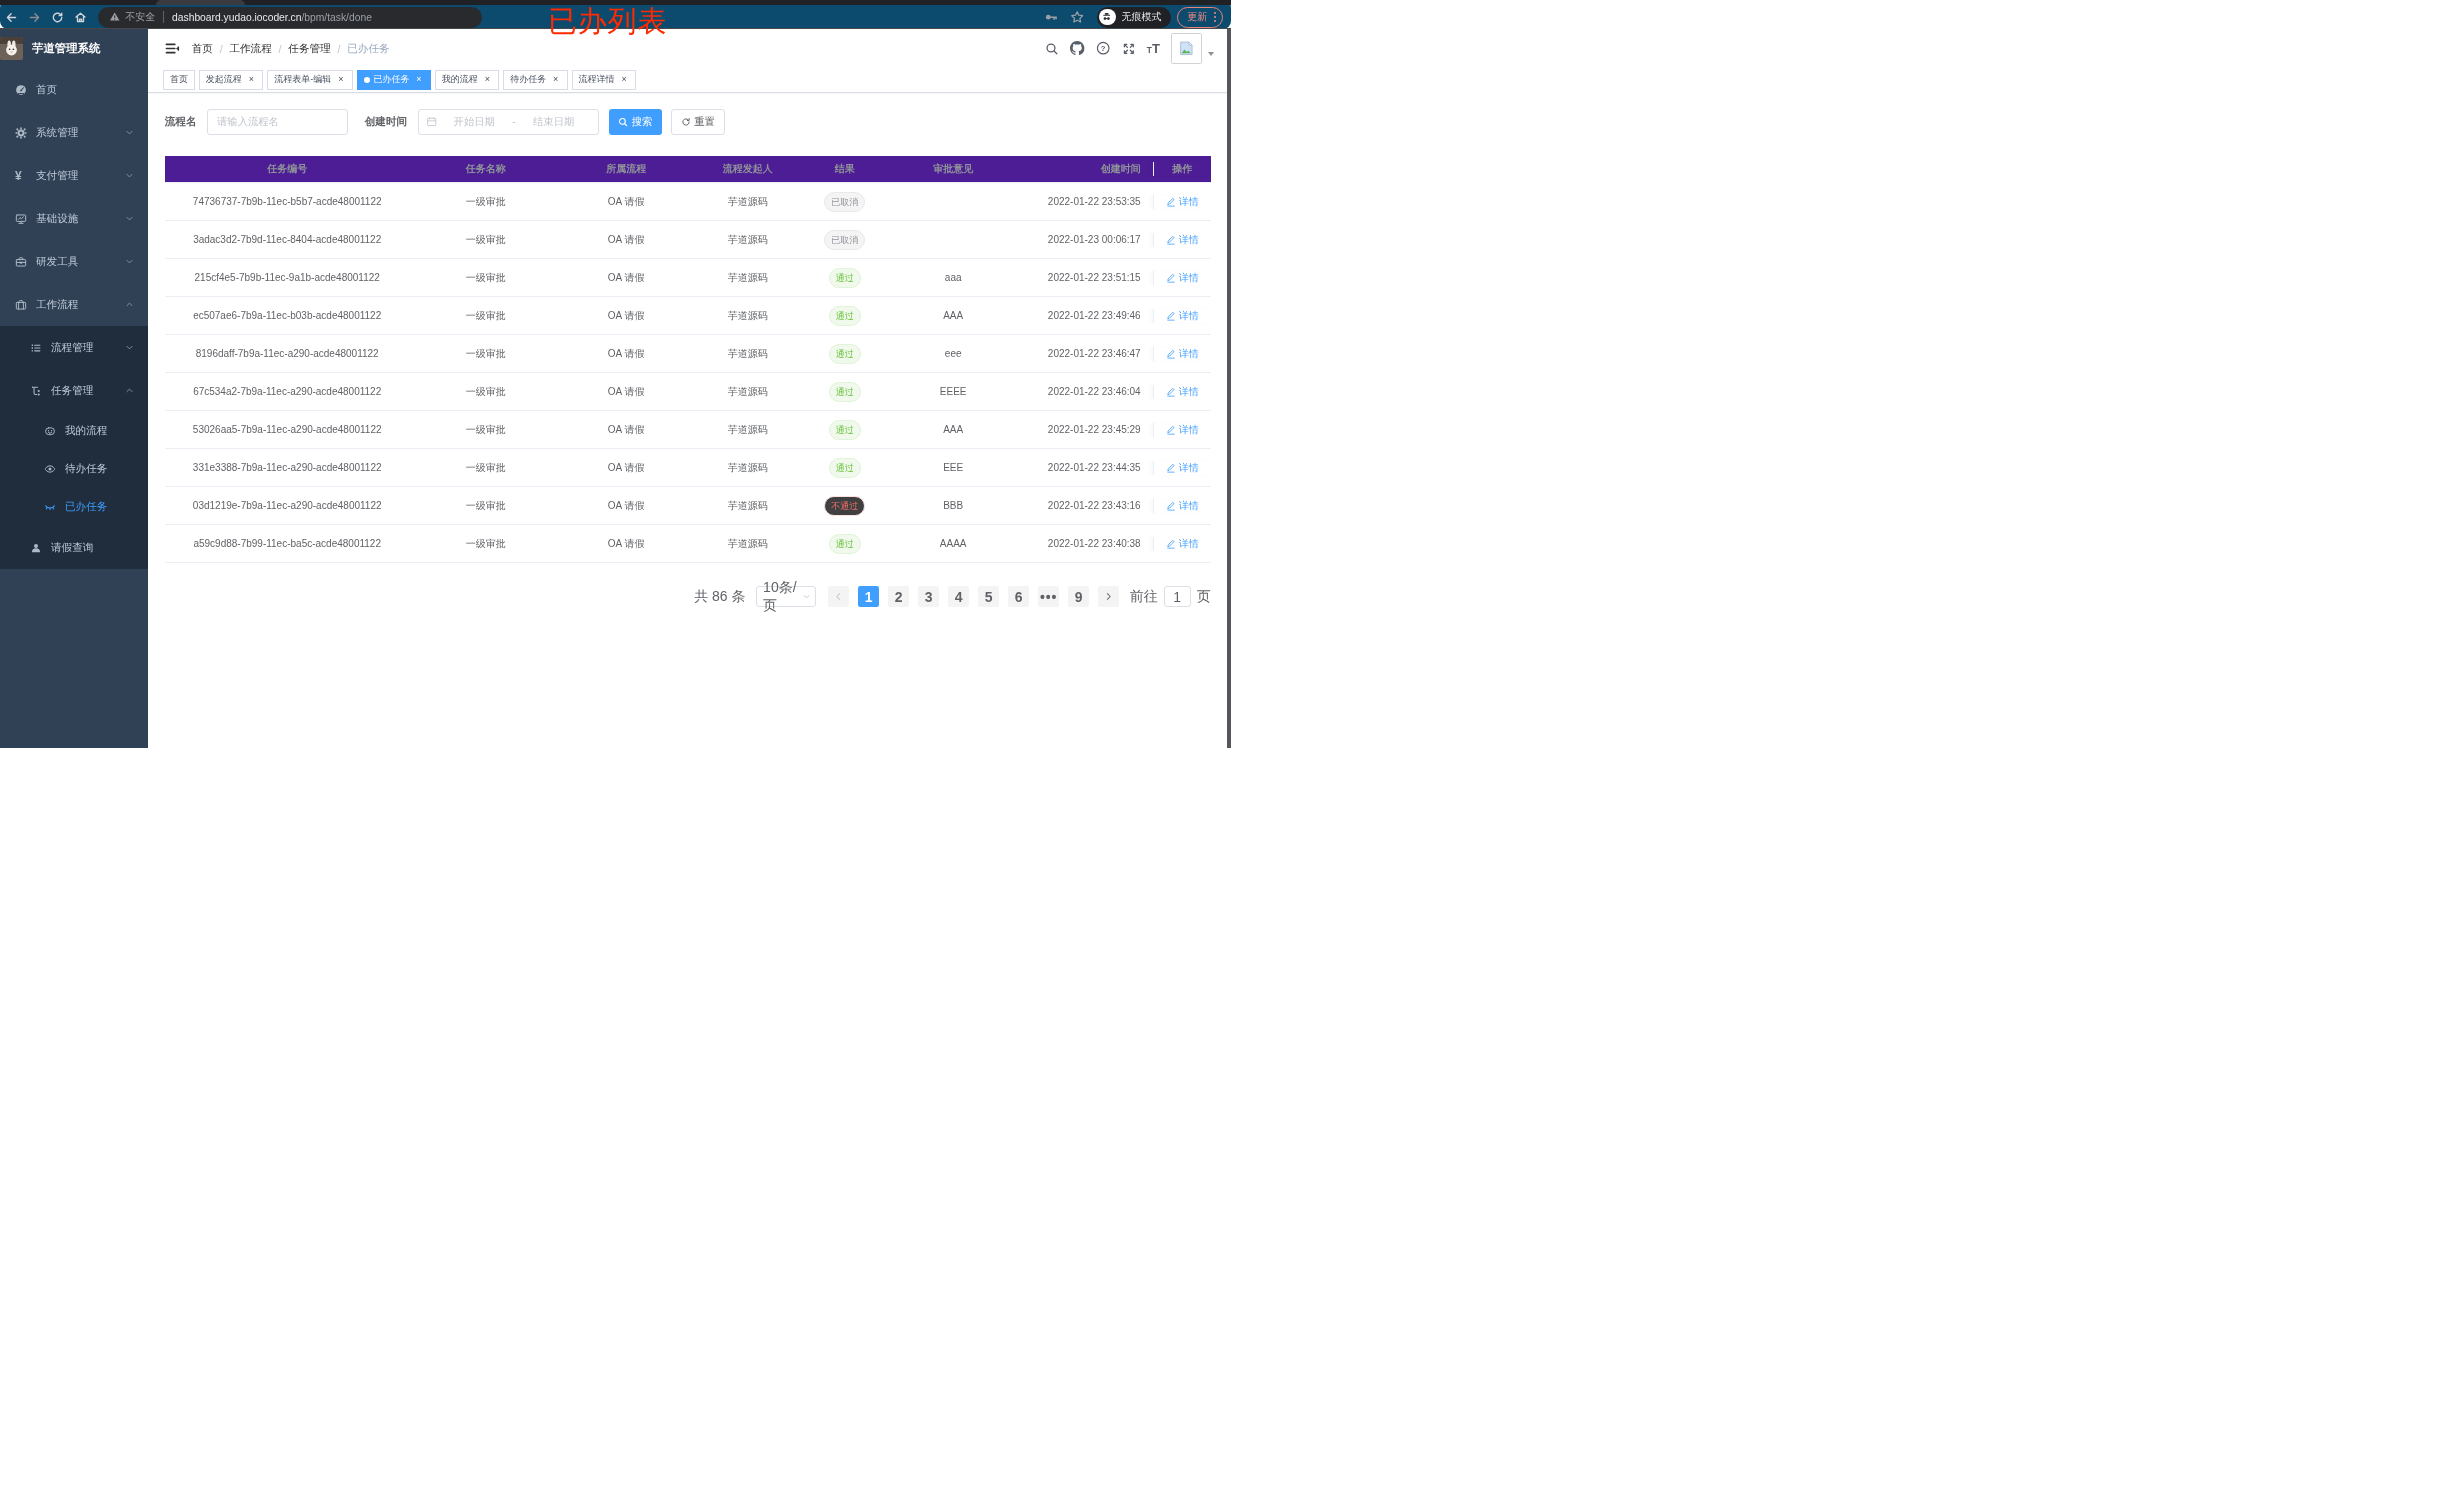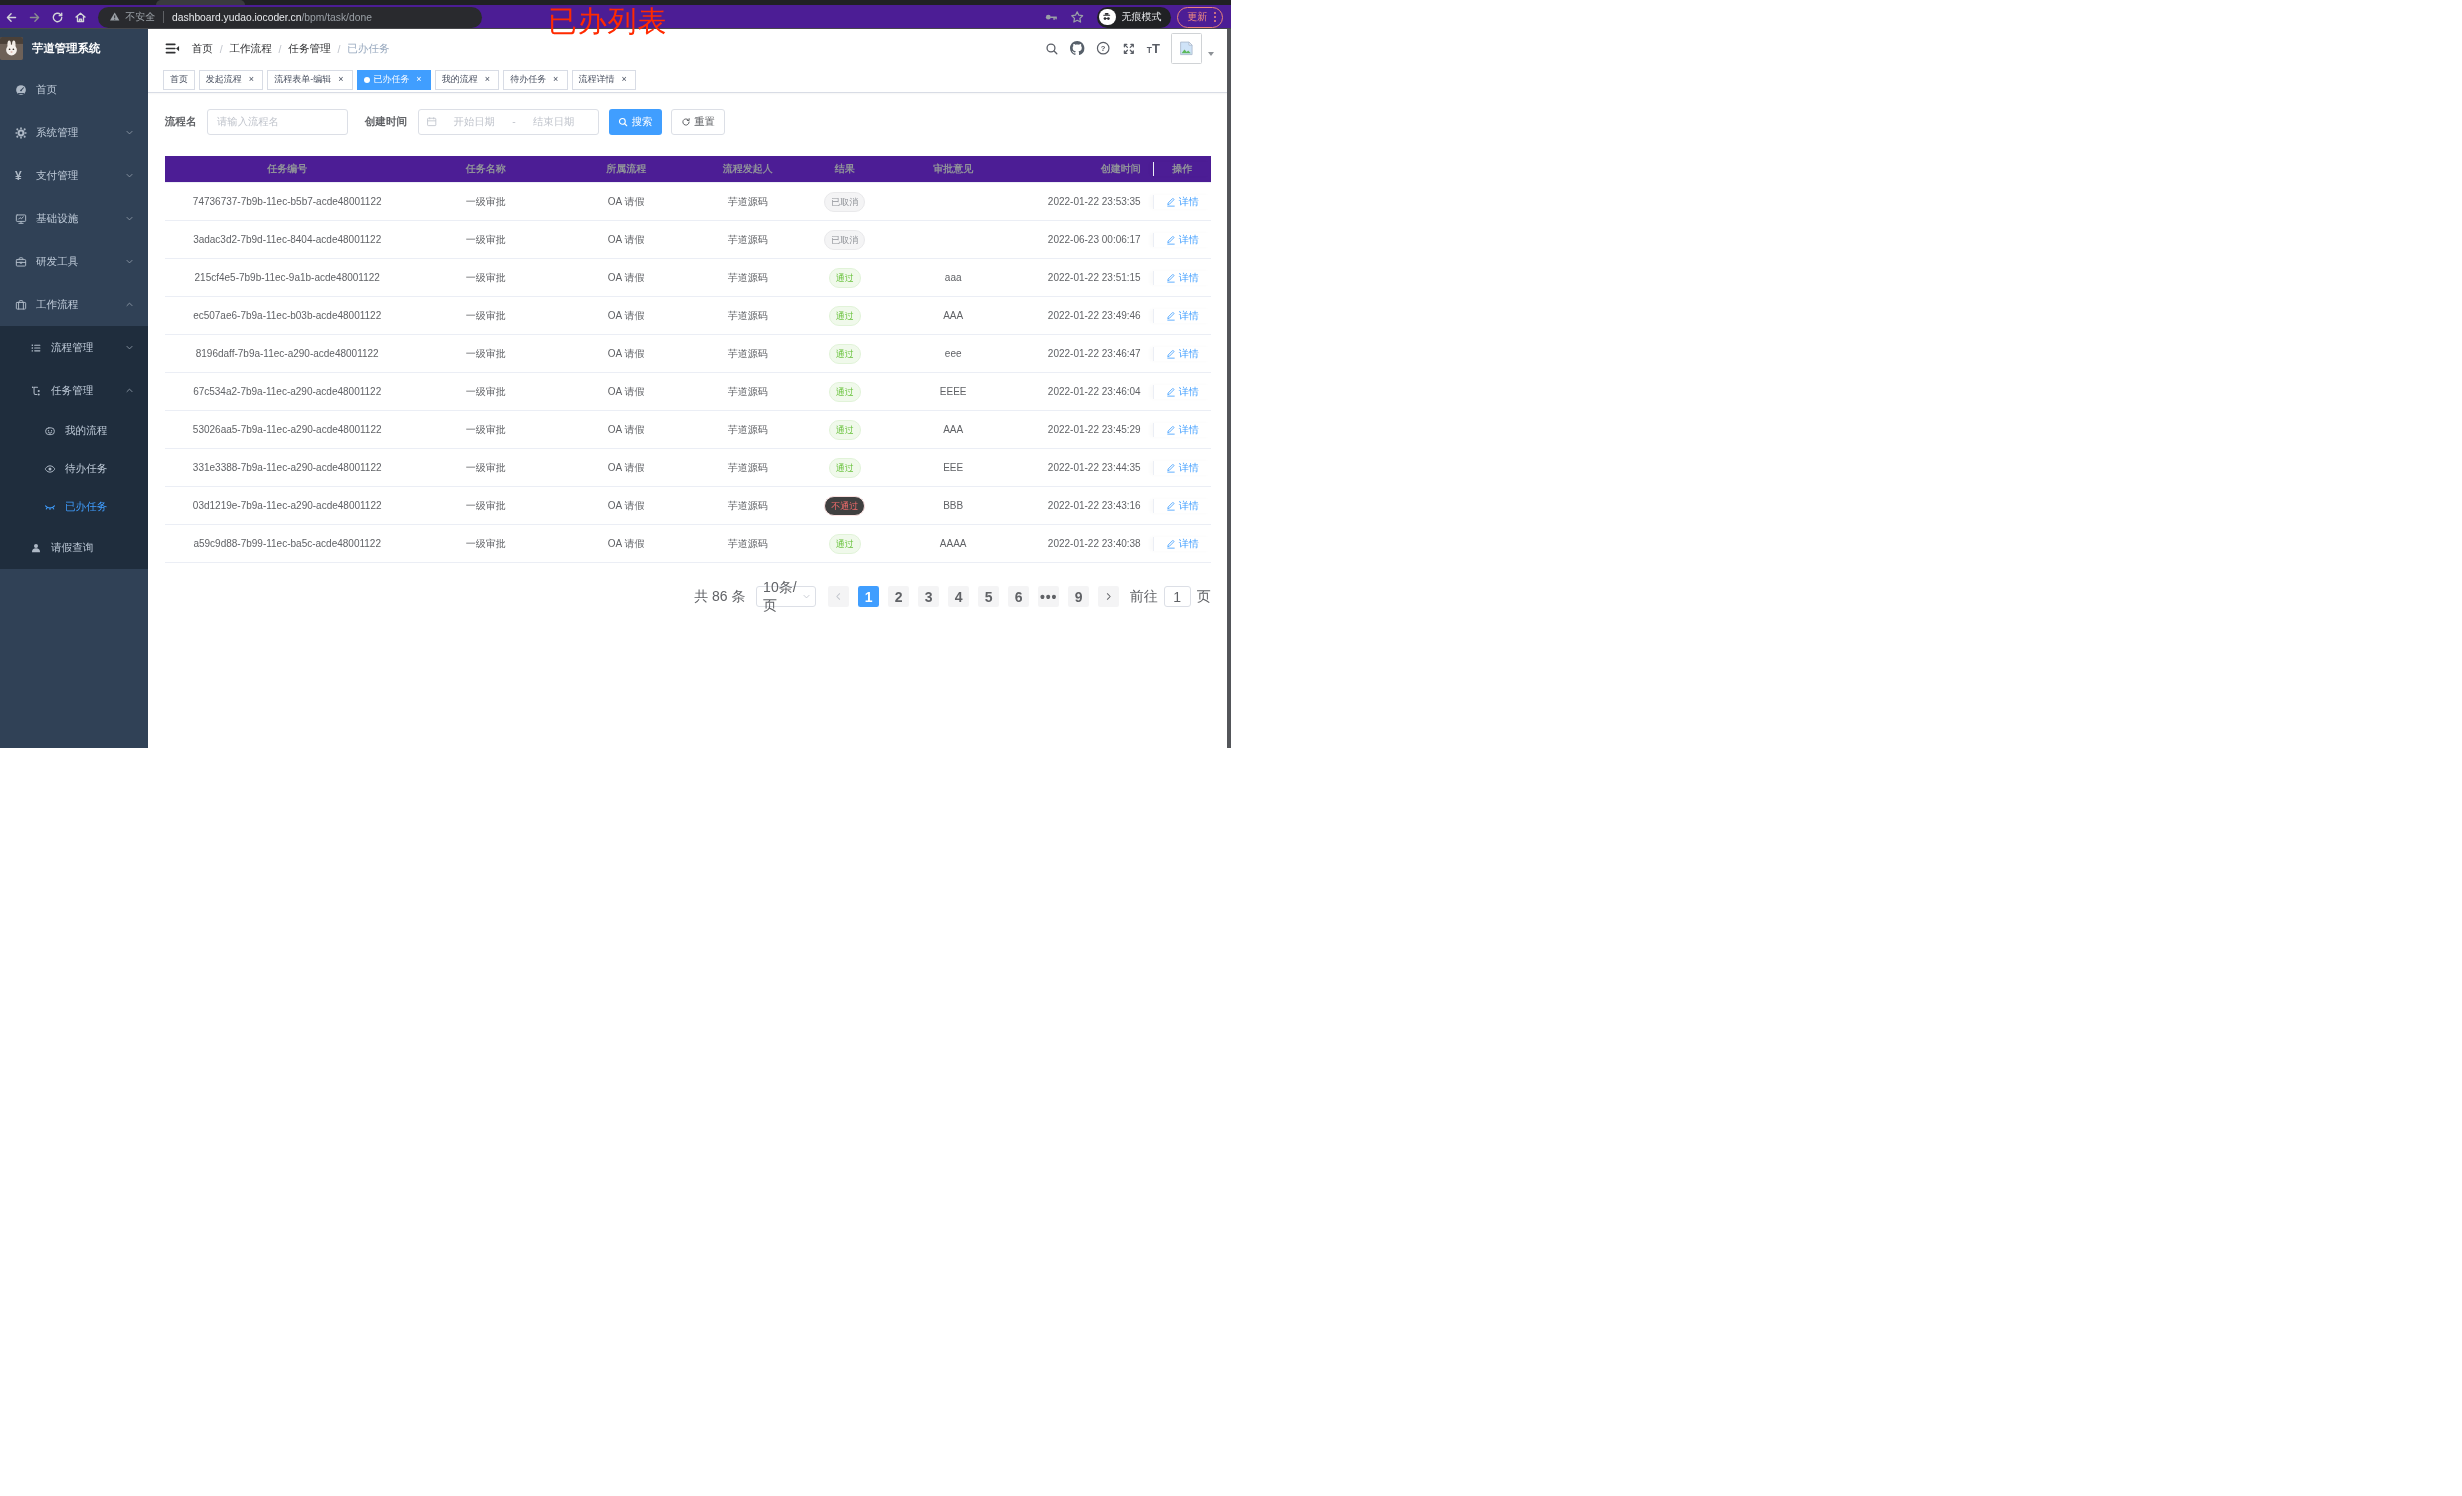--- a/index.html
+++ b/index.html
@@ -1,21 +1,21 @@
 <!DOCTYPE html>
 <html style="font-size:12px"><head>
 <meta charset="utf-8">
 <style>
   html,body{margin:0;padding:0;background:#fff;}
   body{width:1231px;height:748px;position:relative;overflow:hidden;
        font-family:"Liberation Sans","DejaVu Sans",sans-serif;
        -webkit-font-smoothing:antialiased;}
   svg{display:block}
   
-  .chrome{position:absolute;top:0;left:0;width:1231px;height:29px;background:#4c1d95;z-index:40;}
+  .chrome{position:absolute;top:0;left:0;width:1231px;height:29px;background:#0c4a6e;z-index:40;border-radius:8px;}
   .tabstrip{position:absolute;top:0;left:0;right:0;height:5.3px;background:#202124;}
   .tabstub{position:absolute;left:156px;top:0;width:89px;height:5.3px;background:#3a3b3f;border-radius:6px 6px 0 0;}
   .cnav{position:absolute;top:5.3px;left:0;right:0;height:23.5px;display:flex;align-items:center;}
   .cicon{width:23px;display:flex;justify-content:center;align-items:center;color:#d2d4d7;cursor:pointer;}
   .cicon.dim{color:#8a8d91;}
   .urlbar{margin-left:6px;width:384px;height:21px;border-radius:10.6px;background:#292a2e;display:flex;align-items:center;padding:0 10.6px;box-sizing:border-box;}
   .insecure{color:#9aa0a6;font-size:10px;margin:0 7.6px 0 5.3px;}
   .url-div{width:0.8px;height:12px;background:#5f6165;margin-right:8.4px;}
   .host{color:#e8eaed;font-size:10.3px;}
   .path{color:#9aa0a6;font-size:10.3px;}
@@ -516,21 +516,21 @@
                   </svg>
                 </span>详情</span></div>
           </div>
           <div class="trow body">
             <div class="td c0">3adac3d2-7b9d-11ec-8404-acde48001122</div>
             <div class="td c1">一级审批</div>
             <div class="td c2">OA 请假</div>
             <div class="td c3">芋道源码</div>
             <div class="td c4"><span class="badge info">已取消</span></div>
             <div class="td c5"></div>
-            <div class="td c6">2022-06-23 00:06:17</div>
+            <div class="td c6">2022-01-23 00:06:17</div>
             <div class="td c7"><span class="detail-link"><span>
                   <svg width="10" height="10" viewBox="0 0 16 16" fill="none" stroke="currentColor" stroke-width="1.3" stroke-linejoin="round">
                     <path d="M2.8 12.2l.7-2.7 6.8-6.8a1.1 1.1 0 0 1 1.6 0l.4.4a1.1 1.1 0 0 1 0 1.6l-6.8 6.8z"></path>
                     <path d="M2.8 14.6h10.4" stroke-linecap="round"></path>
                   </svg>
                 </span>详情</span></div>
           </div>
           <div class="trow body">
             <div class="td c0">215cf4e5-7b9b-11ec-9a1b-acde48001122</div>
             <div class="td c1">一级审批</div>

